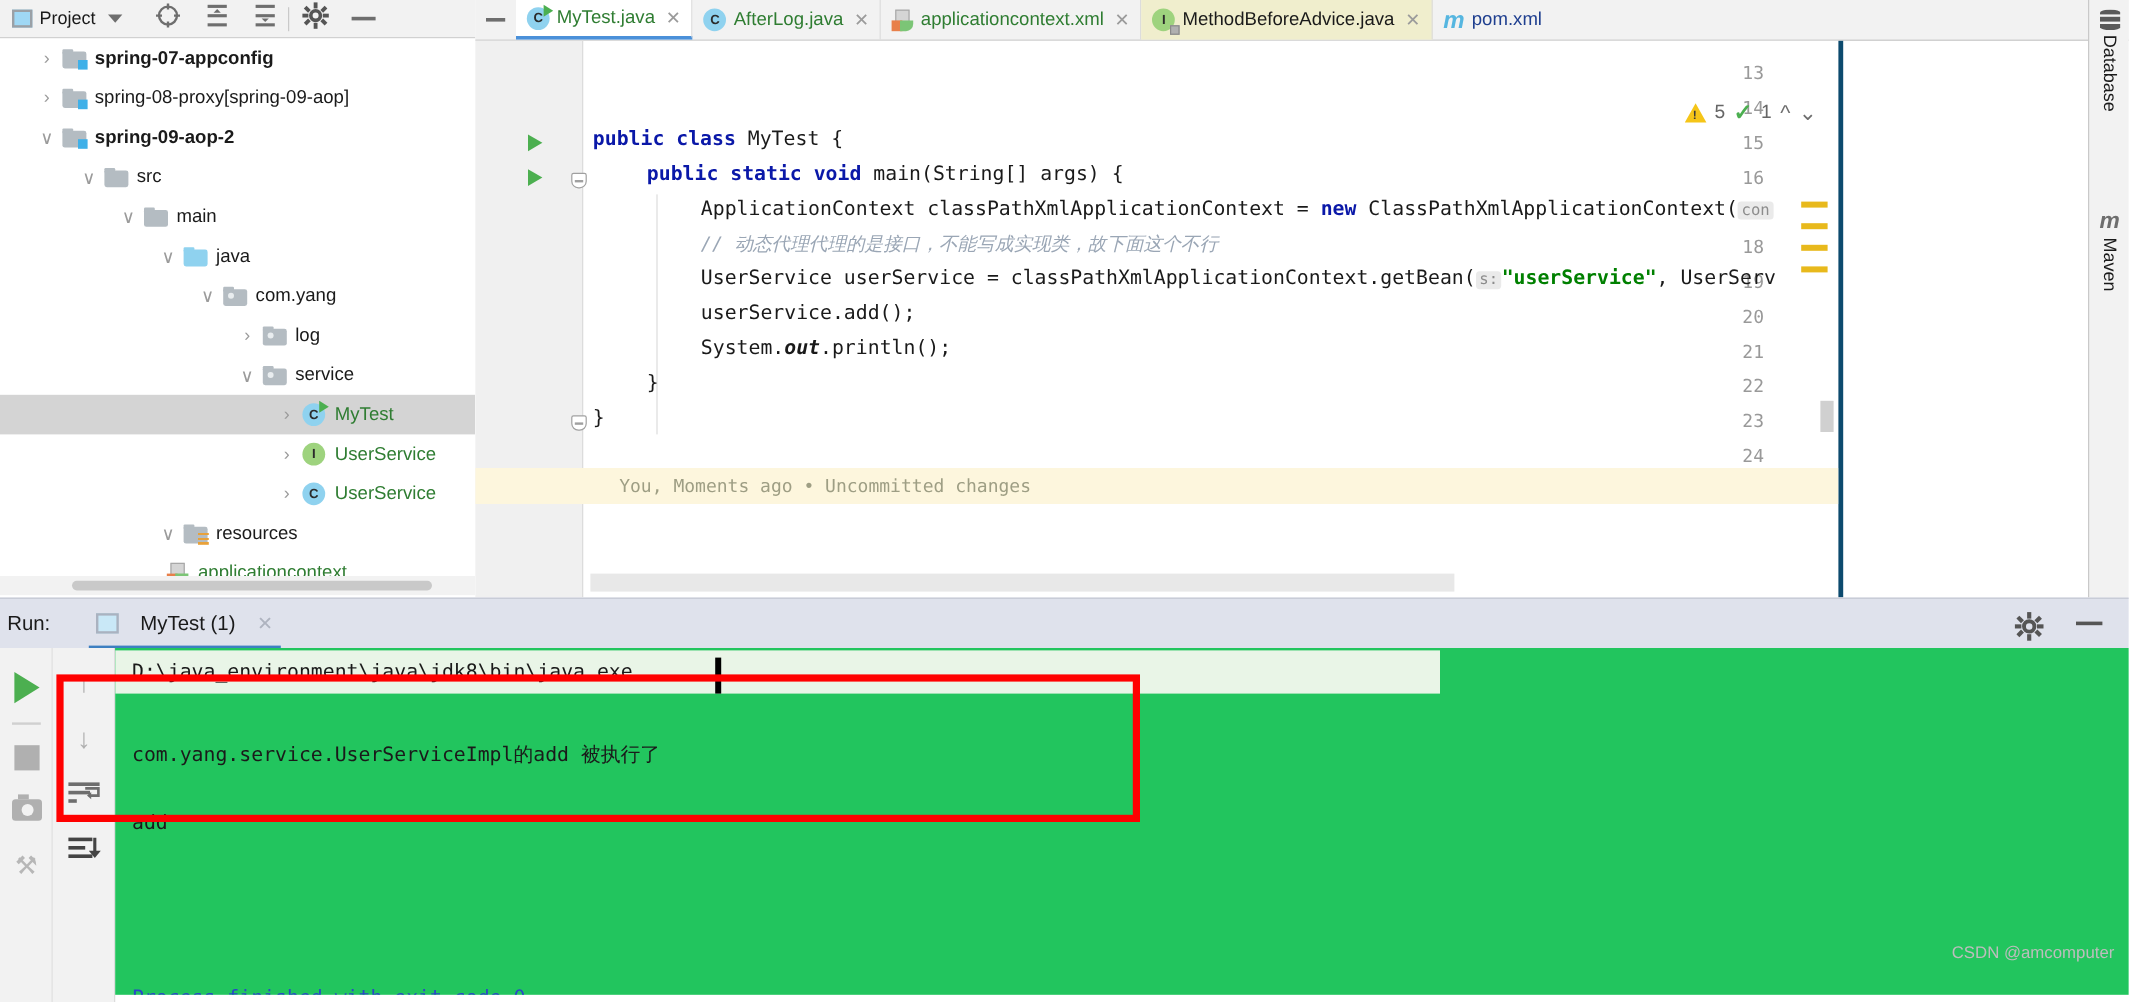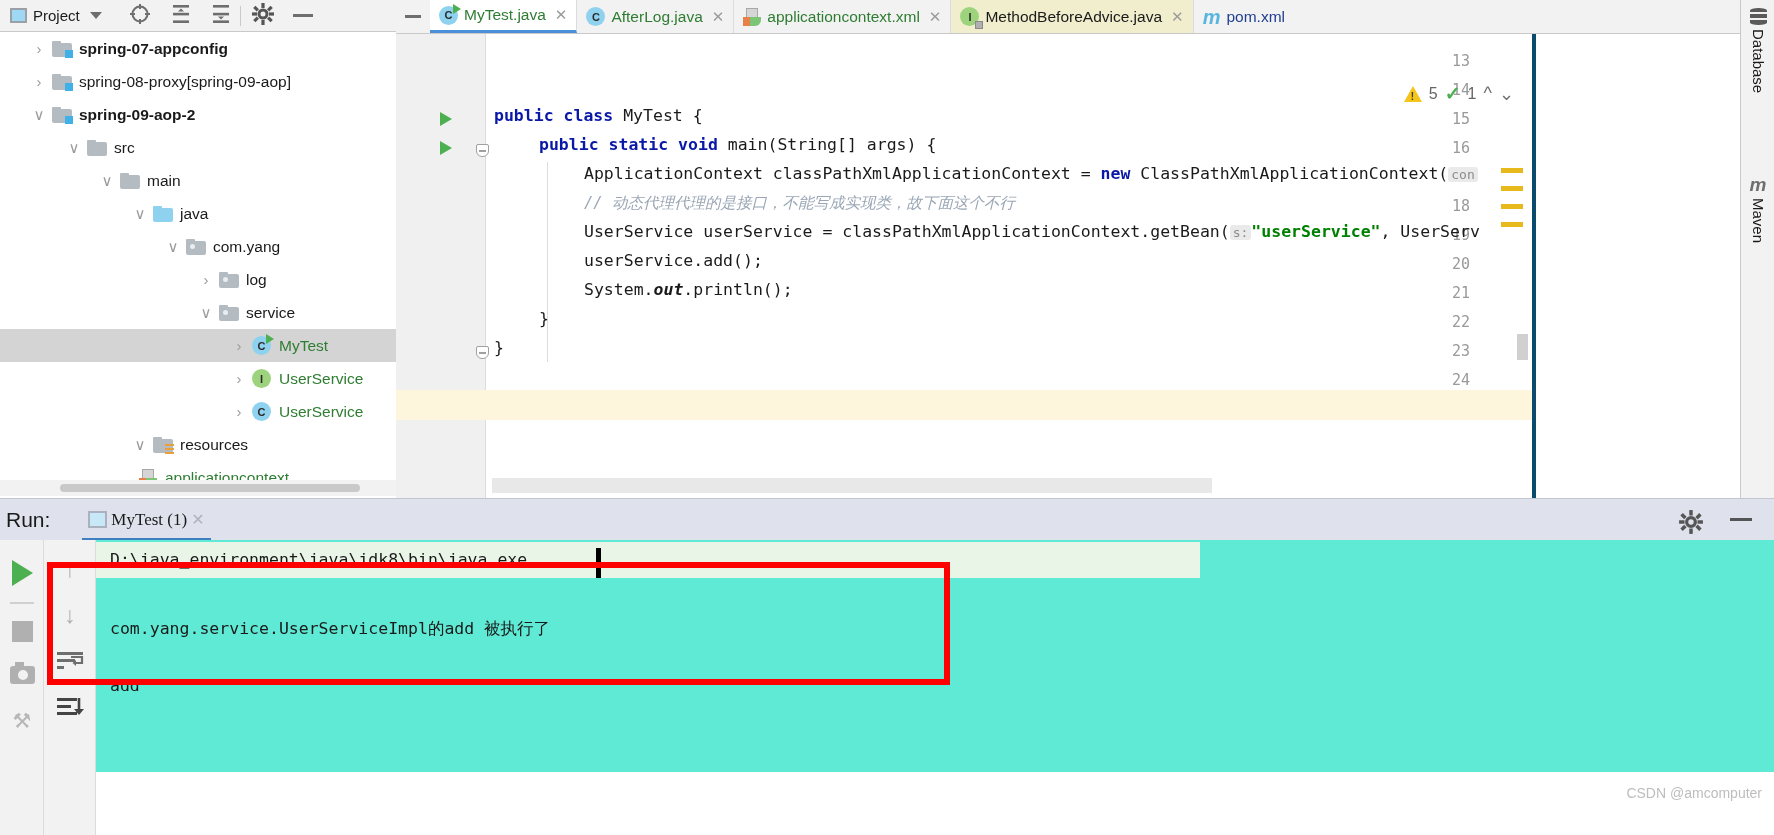--- a/index.html
+++ b/index.html
@@ -111,23 +111,23 @@
   .dbico{ width:17px;height:17px; background:
      linear-gradient(#5a5a5a,#5a5a5a) 0 0/17px 4px no-repeat,
      linear-gradient(#5a5a5a,#5a5a5a) 0 6px/17px 4px no-repeat,
      linear-gradient(#5a5a5a,#5a5a5a) 0 12px/17px 5px no-repeat;
      border-radius:50%/14%; }
 
   
   .runpanel{ position:absolute; left:0; top:498px; width:1774px; height:337px; background:#fff; }
   .run-header{ position:absolute;left:0;top:0;width:1774px;height:42px;background:#dfe2ec;
     border-top:1px solid #c2c6d2; display:flex; align-items:center; }
-  .run-label{ font-size:21px;color:#1a1a1a;margin-left:6px; }
-  .runtab{ display:flex;align-items:center;gap:4px;margin-left:32px;position:relative;height:42px;
-    padding:0 6px; cursor:pointer;font-family:Liberation Serif, serif; }
+  .run-label{ font-size:17px;color:#1a1a1a;margin-left:6px; }
+  .runtab{ display:flex;align-items:center;gap:18px;margin-left:32px;position:relative;height:42px;
+    padding:0 6px; cursor:pointer; }
   .runtab .bar{ position:absolute;left:0;bottom:-1px;width:100%;height:4px;background:#3d7fc1; }
   .win-ico{ width:19px;height:17px;border:2px solid #aab2c0;background:#c9e8f7; }
   .runtab .rt{ font-size:17px; color:#1a1a1a; }
   .runtab .xc{ color:#aeb3bf; font-size:16px; }
   .gear{ position:absolute; right:70px; top:10px; cursor:pointer; }
   .minimize{ position:absolute; right:22px; top:19px; width:22px;height:3px;background:#555; cursor:pointer;}
 
   .run-left{ position:absolute;left:0;top:42px;width:44px;height:295px;background:#f2f2f2;
     border-right:1px solid #dcdcdc; }
   .run-left2{ position:absolute;left:44px;top:42px;width:52px;height:295px;background:#f2f2f2;
@@ -143,21 +143,21 @@
   .cam:before{content:"";position:absolute;left:8px;top:4px;width:10px;height:10px;border-radius:50%;
     background:#f2f2f2;}
   .cam:after{content:"";position:absolute;left:5px;top:-4px;width:9px;height:4px;background:#b0b0b0;}
   .bugi{ font-size:21px; color:#b7b7b7; }
   .arrw{ font-size:23px; color:#b0b0b0; }
   .wraps{ width:26px;height:18px;position:relative; }
   .wraps i{ position:absolute;left:0;height:3px;background:#6e6e6e; }
   .softdn{ width:26px;height:18px;position:relative; }
   .softdn i{ position:absolute;left:0;height:3px;background:#444; }
 
-  .console{ position:absolute;left:96px;top:42px;width:1678px;height:232px;background:#5eead4;
+  .console{ position:absolute;left:96px;top:42px;width:1678px;height:289px;background:#22c55e;
     overflow:hidden; }
   .cline{ position:absolute; left:14px; font-family:"DejaVu Sans Mono",monospace; font-size:16.5px;
     color:#1a1a1a; white-space:pre; }
   .cline.blue{ color:#2a46c9; }
   .greenband{ position:absolute;left:0;top:2px;width:1104px;height:36px;background:#e9f5e7; }
   .caretbar{ position:absolute; left:500px; top:8px; width:5px; height:30px; background:#000; }
 
   
   .redbox{ position:absolute; left:47px; top:562px; width:903px; height:123px;
     border:6px solid #ff0000; pointer-events:none; }
@@ -418,20 +418,21 @@
     <div class="codeline" style="top:188px;left:188px"><span>UserService userService = classPathXmlApplicationContext.getBean(</span><span class="hintv">s:</span><span class="str">"userService"</span><span>, UserServ</span></div>
 
     <div class="codeline" style="top:217px;left:188px">userService.add();</div>
 
     <div class="codeline" style="top:246px;left:188px"><span>System.</span><span style="font-style:italic;font-weight:bold">out</span><span>.println();</span></div>
 
     <div class="codeline" style="top:275px;left:143px">}</div>
     <div class="codeline" style="top:304px;left:98px">}</div>
 
     <div class="blameline"></div>
+    <div class="blametxt">You, Moments ago • Uncommitted changes</div>
 
     <div class="inspect">
       <span class="warn-tri">
           <b>!</b>
         </span>
       <span class="cnt">5</span>
       <span class="chk">✓</span>
       <span class="cnt">1</span>
       <span class="chev">^</span>
       <span class="chev">⌄</span>

